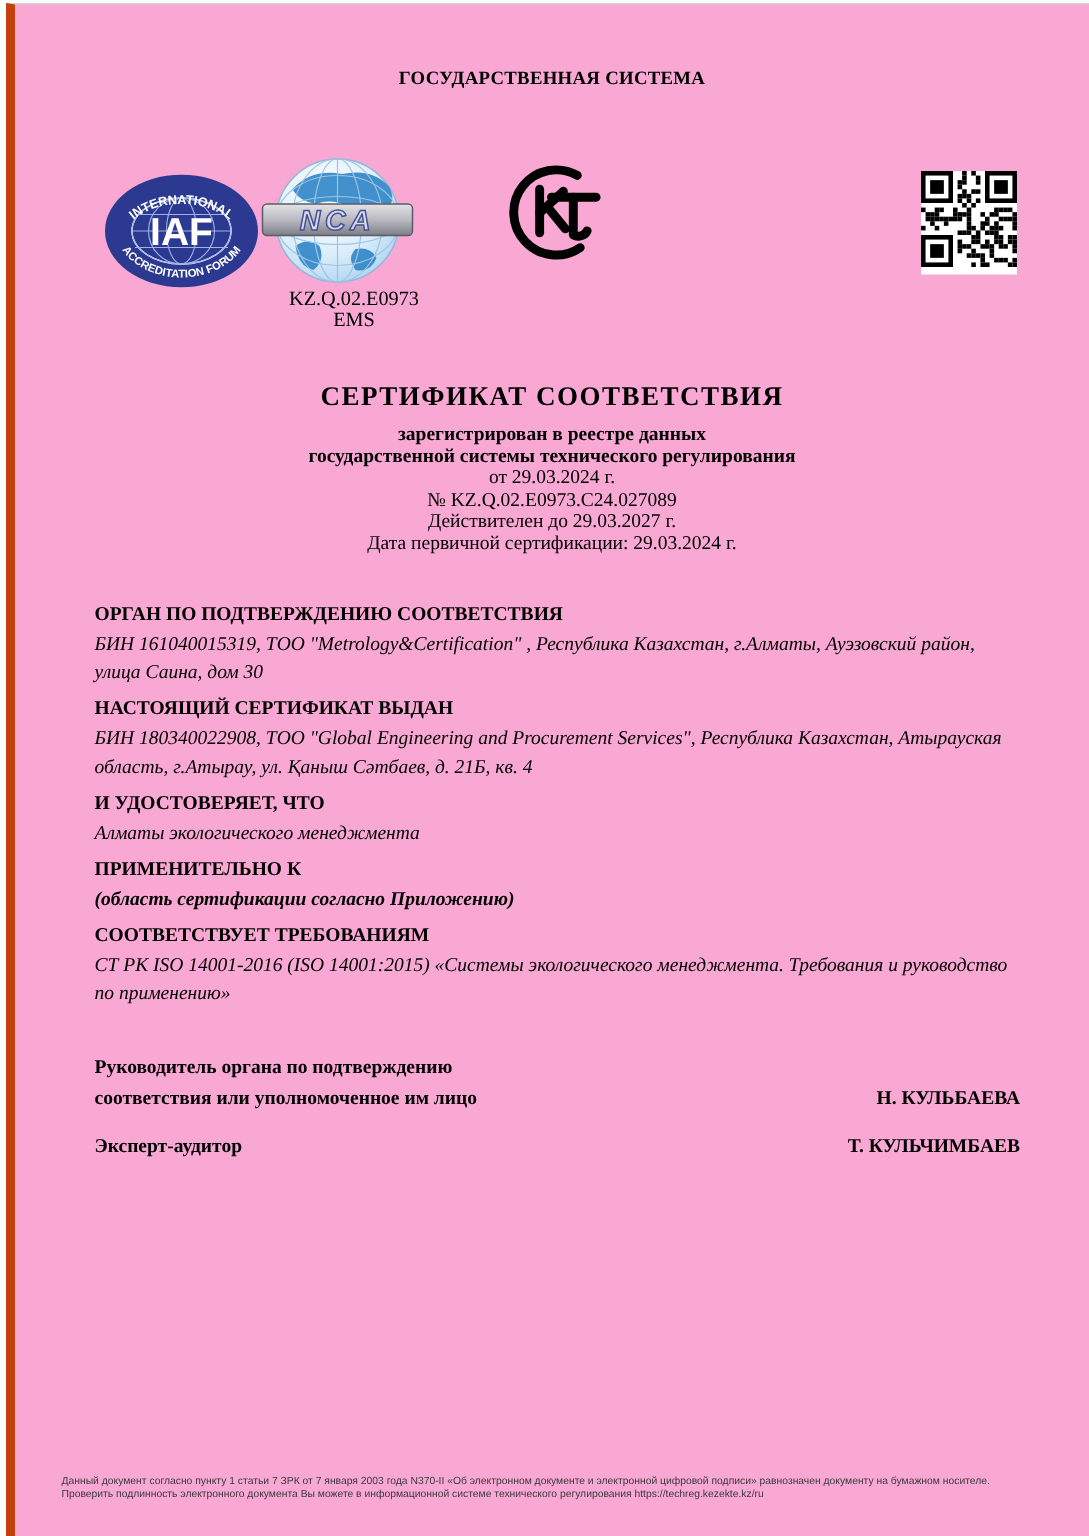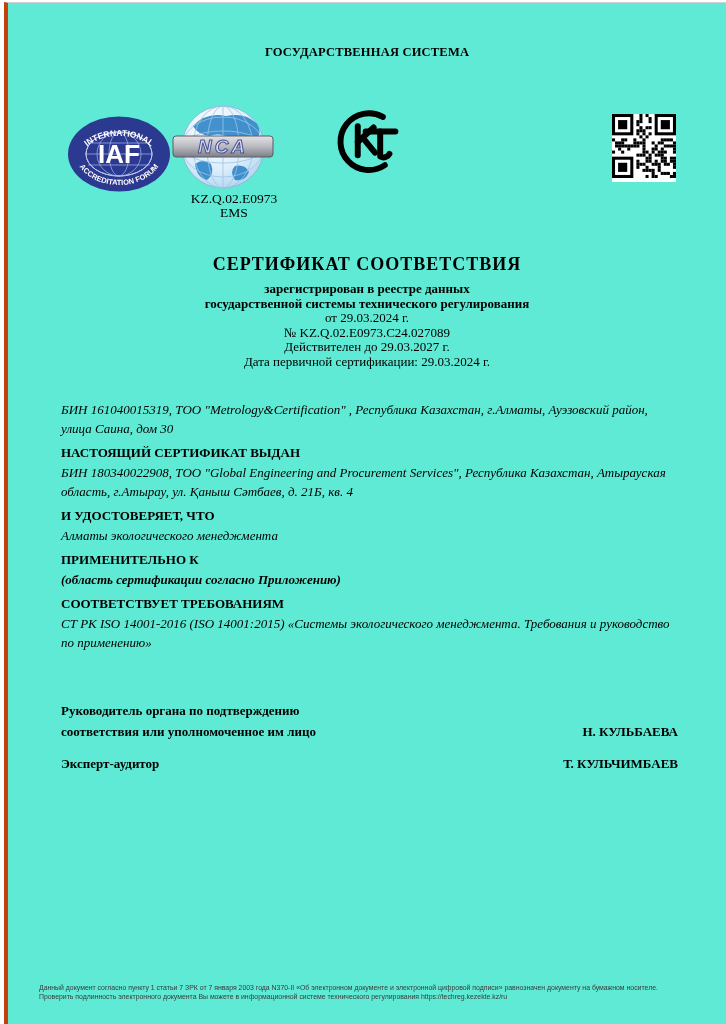--- a/index.html
+++ b/index.html
@@ -1,19 +1,19 @@
 <!DOCTYPE html>
 <html><head>
 <meta charset="utf-8">
 <style>
   html,body{margin:0;padding:0;background:#ffffff;}
   body{width:726px;height:1024px;position:relative;overflow:hidden;
        font-family:"Liberation Serif",serif;color:#000;}
-  .page{position:absolute;left:4px;top:2px;right:0;bottom:0;background:#5eead4;
-        border-left:4px solid #c2410c;border-top:1px solid #d0d0d0;text-decoration:underline;}
+  .page{position:absolute;left:4px;top:2px;right:0;bottom:0;background:#f9a8d4;
+        border-left:6px solid #c2410c;border-top:1px solid #d0d0d0;text-decoration:underline;}
   .doc-header{position:absolute;top:42px;left:0;width:100%;text-align:center;
         font-weight:bold;font-size:12.5px;line-height:15px;letter-spacing:.2px;}
   
   .logo{position:absolute;}
   .iaf{left:59px;top:112px;}
   .nca{left:163px;top:101px;}
   .kc{left:326px;top:103px;}
   .qr{left:604px;top:111px;background:#fff;}
   .acc-no{position:absolute;left:136px;top:189px;width:180px;text-align:center;
         font-size:13.5px;line-height:14px;}
@@ -263,20 +263,21 @@
     <div class="reg-line">зарегистрирован в реестре данных</div>
     <div class="reg-line">государственной системы технического регулирования</div>
     <div class="plain-line">от 29.03.2024 г.</div>
     <div class="plain-line">№ KZ.Q.02.E0973.C24.027089</div>
     <div class="plain-line">Действителен до 29.03.2027 г.</div>
     <div class="plain-line">Дата первичной сертификации: 29.03.2024 г.</div>
   </div>
 
   <div class="body-sections">
     <div class="section">
+      <div class="section-heading">ОРГАН ПО ПОДТВЕРЖДЕНИЮ СООТВЕТСТВИЯ</div>
       <div class="section-body">БИН 161040015319, ТОО "Metrology&amp;Certification" , Республика Казахстан, г.Алматы, Ауэзовский район, улица Саина, дом 30</div>
     </div>
     <div class="section">
       <div class="section-heading">НАСТОЯЩИЙ СЕРТИФИКАТ ВЫДАН</div>
       <div class="section-body">БИН 180340022908, ТОО "Global Engineering and Procurement Services", Республика Казахстан, Атырауская область, г.Атырау, ул. Қаныш Сәтбаев, д. 21Б, кв. 4</div>
     </div>
     <div class="section">
       <div class="section-heading">И УДОСТОВЕРЯЕТ, ЧТО</div>
       <div class="section-body">Алматы экологического менеджмента</div>
     </div>

